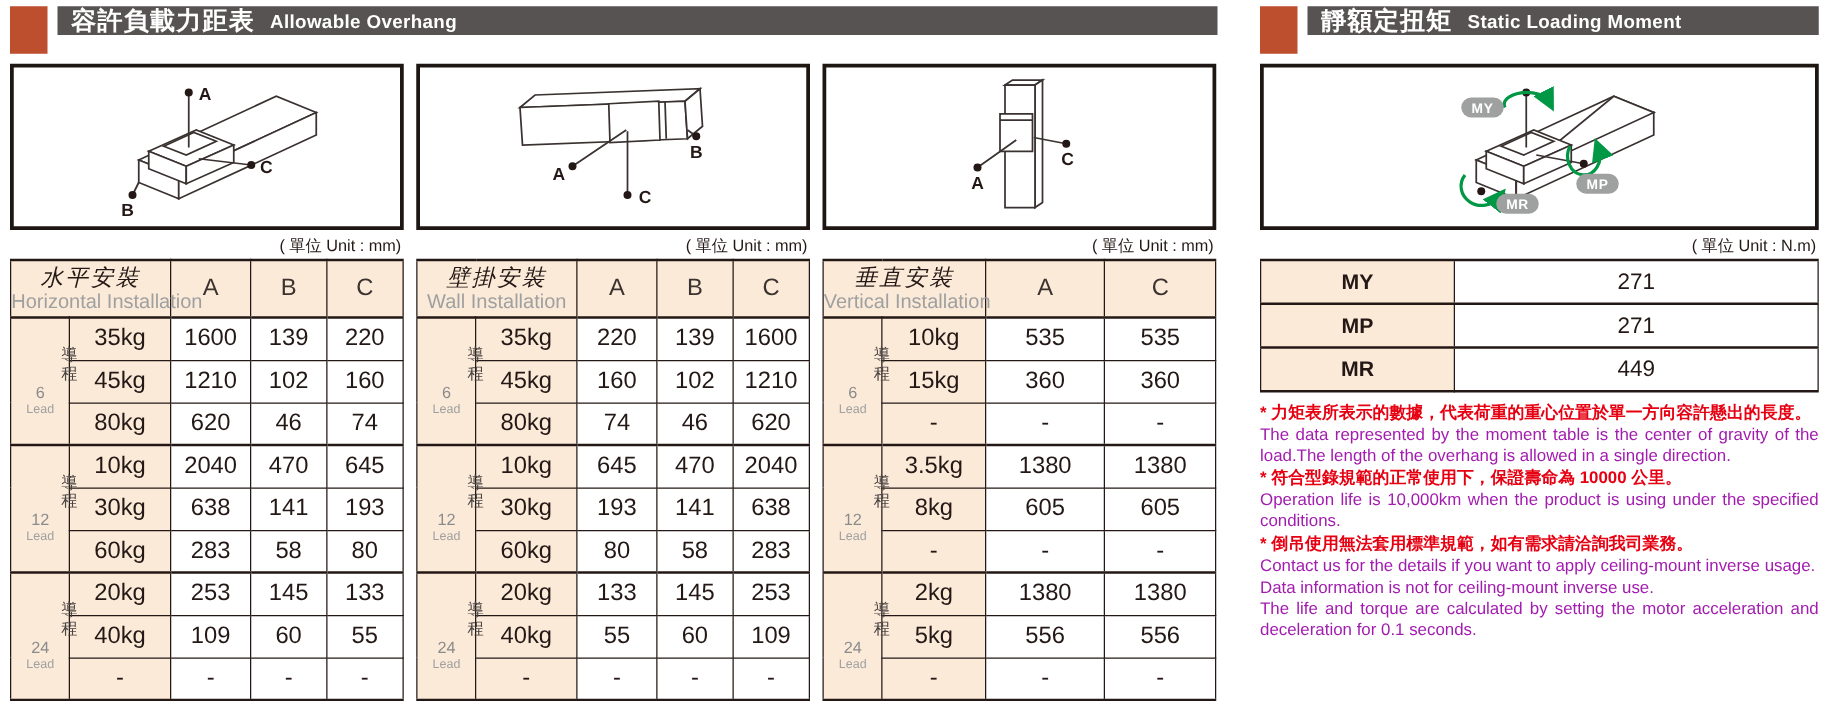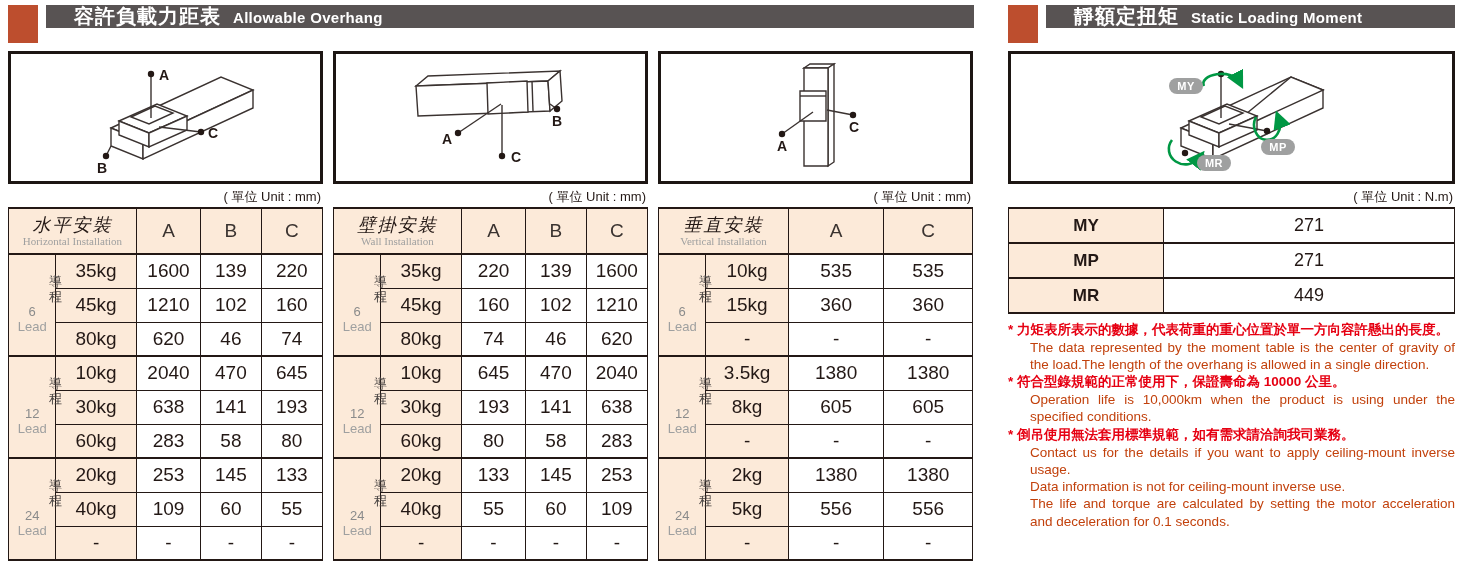--- a/index.html
+++ b/index.html
@@ -4,21 +4,21 @@
 <style>
   * { margin:0; padding:0; box-sizing:border-box; }
   html,body { background:#ffffff; }
   body { font-family:"Liberation Sans","DejaVu Sans",sans-serif; color:#231815; }
   #canvas { position:relative; width:1457px; height:561px; background:#ffffff; overflow:hidden; }
 
   
   .titlebar { display:flex; align-items:flex-start; height:38px; }
   .titlebar .sq { width:30px; height:38px; background:#bd4e2e; flex:0 0 auto; }
   .titlebar .bar { flex:1; height:23px; background:#585353; margin-left:8px;
-                   display:flex; align-items:center; padding-left:28px; gap:12px; }
+                   display:flex; align-items:center; padding-left:11px; gap:12px; }
   .title-zh { color:#ffffff; font-size:20px; font-weight:bold; letter-spacing:1px; white-space:nowrap; }
   .title-en { color:#ffffff; font-size:15px; letter-spacing:.3px; white-space:nowrap; padding-top:2px;font-weight:bold; }
 
   
   .panel-left  { position:absolute; left:8px;    top:5px; width:966px; }
   .panel-right { position:absolute; left:1008px; top:5px; width:447px; }
 
   .lcols { display:grid; grid-template-columns:repeat(3,315px); column-gap:10px; margin-top:8px; }
 
   .dbox { height:133px; border:3px solid #1d1613; background:#ffffff; }
@@ -26,40 +26,40 @@
 
   .unit { text-align:right; font-size:13px; color:#231815; padding:4px 2px 3px 0; height:23px; white-space:nowrap; }
 
   
   table { border-collapse:collapse; table-layout:fixed; width:315px;
           border:1px solid #231815; border-top-width:2px; border-bottom-width:2px; }
   th, td { border:1px solid #231815; text-align:center; vertical-align:middle; padding:0;
            font-weight:normal; }
   tr.hrow th { background:#fcead9; height:46px; border-bottom-width:2px; }
   .name-cell .nz { font-size:18px; color:#231815; letter-spacing:2px; line-height:1.15;font-style:italic; }
-  .name-cell .ne { font-size:11px; color:#9fa0a0; white-space:nowrap; line-height:1.1;font-family:Liberation Serif, serif; }
+  .name-cell .ne { font-size:16px; color:#9fa0a0; white-space:nowrap; line-height:1.1; }
   .col-h { font-size:19px; color:#3a3330; }
   td.load-cell, th.lead-cell { background:#fcead9; }
   td.load-cell { font-size:19px; height:34px; }
   td.val-cell { font-size:19px; background:#ffffff; }
   th.lead-cell .lz { font-size:13px; color:#4a4543; line-height:1.15;margin-left:40px; }
   th.lead-cell .ln { font-size:13px; color:#8a8b8b; line-height:1.15; }
-  th.lead-cell .le { font-size:13px; color:#9fa0a0; line-height:1.15; }
+  th.lead-cell .le { font-size:10px; color:#9fa0a0; line-height:1.15; }
   tr.gstart th, tr.gstart td { border-top-width:2px; }
 
   
   .mtable { width:447px; }
   .mtable th, .mtable td { border:1px solid #231815; border-top-width:2px; height:35px; }
   .mtable th { background:#fcead9; font-weight:bold; font-size:17px; }
   .mtable td { background:#ffffff; font-size:18px; }
 
   
   .notes { margin-top:7px; width:447px; }
   .note-zh { color:#e60012; font-weight:bold; font-size:13.5px; line-height:1.32; }
-  .note-en { color:#c2410c; font-size:13.5px; line-height:1.28; text-align:justify;margin-left:22px; }
+  .note-en { color:#a21caf; font-size:13.5px; line-height:1.28; text-align:justify; }
 
   
   .dline  { stroke:#3a3230; stroke-width:1.4; fill:none; }
   .dface  { stroke:#3a3230; stroke-width:1.4; fill:#ffffff; }
   .ddot   { fill:#231815; }
   .dlabel { font-family:"Liberation Sans","DejaVu Sans",sans-serif; font-size:14px; font-weight:bold; fill:#231815; }
   .garc   { stroke:#009844; stroke-width:2.6; fill:none; }
   .pill   { fill:#9fa0a0; }
   .pilltxt{ font-family:"Liberation Sans","DejaVu Sans",sans-serif; font-size:11px; font-weight:bold;
             fill:#ffffff; text-anchor:middle; letter-spacing:.5px; }

